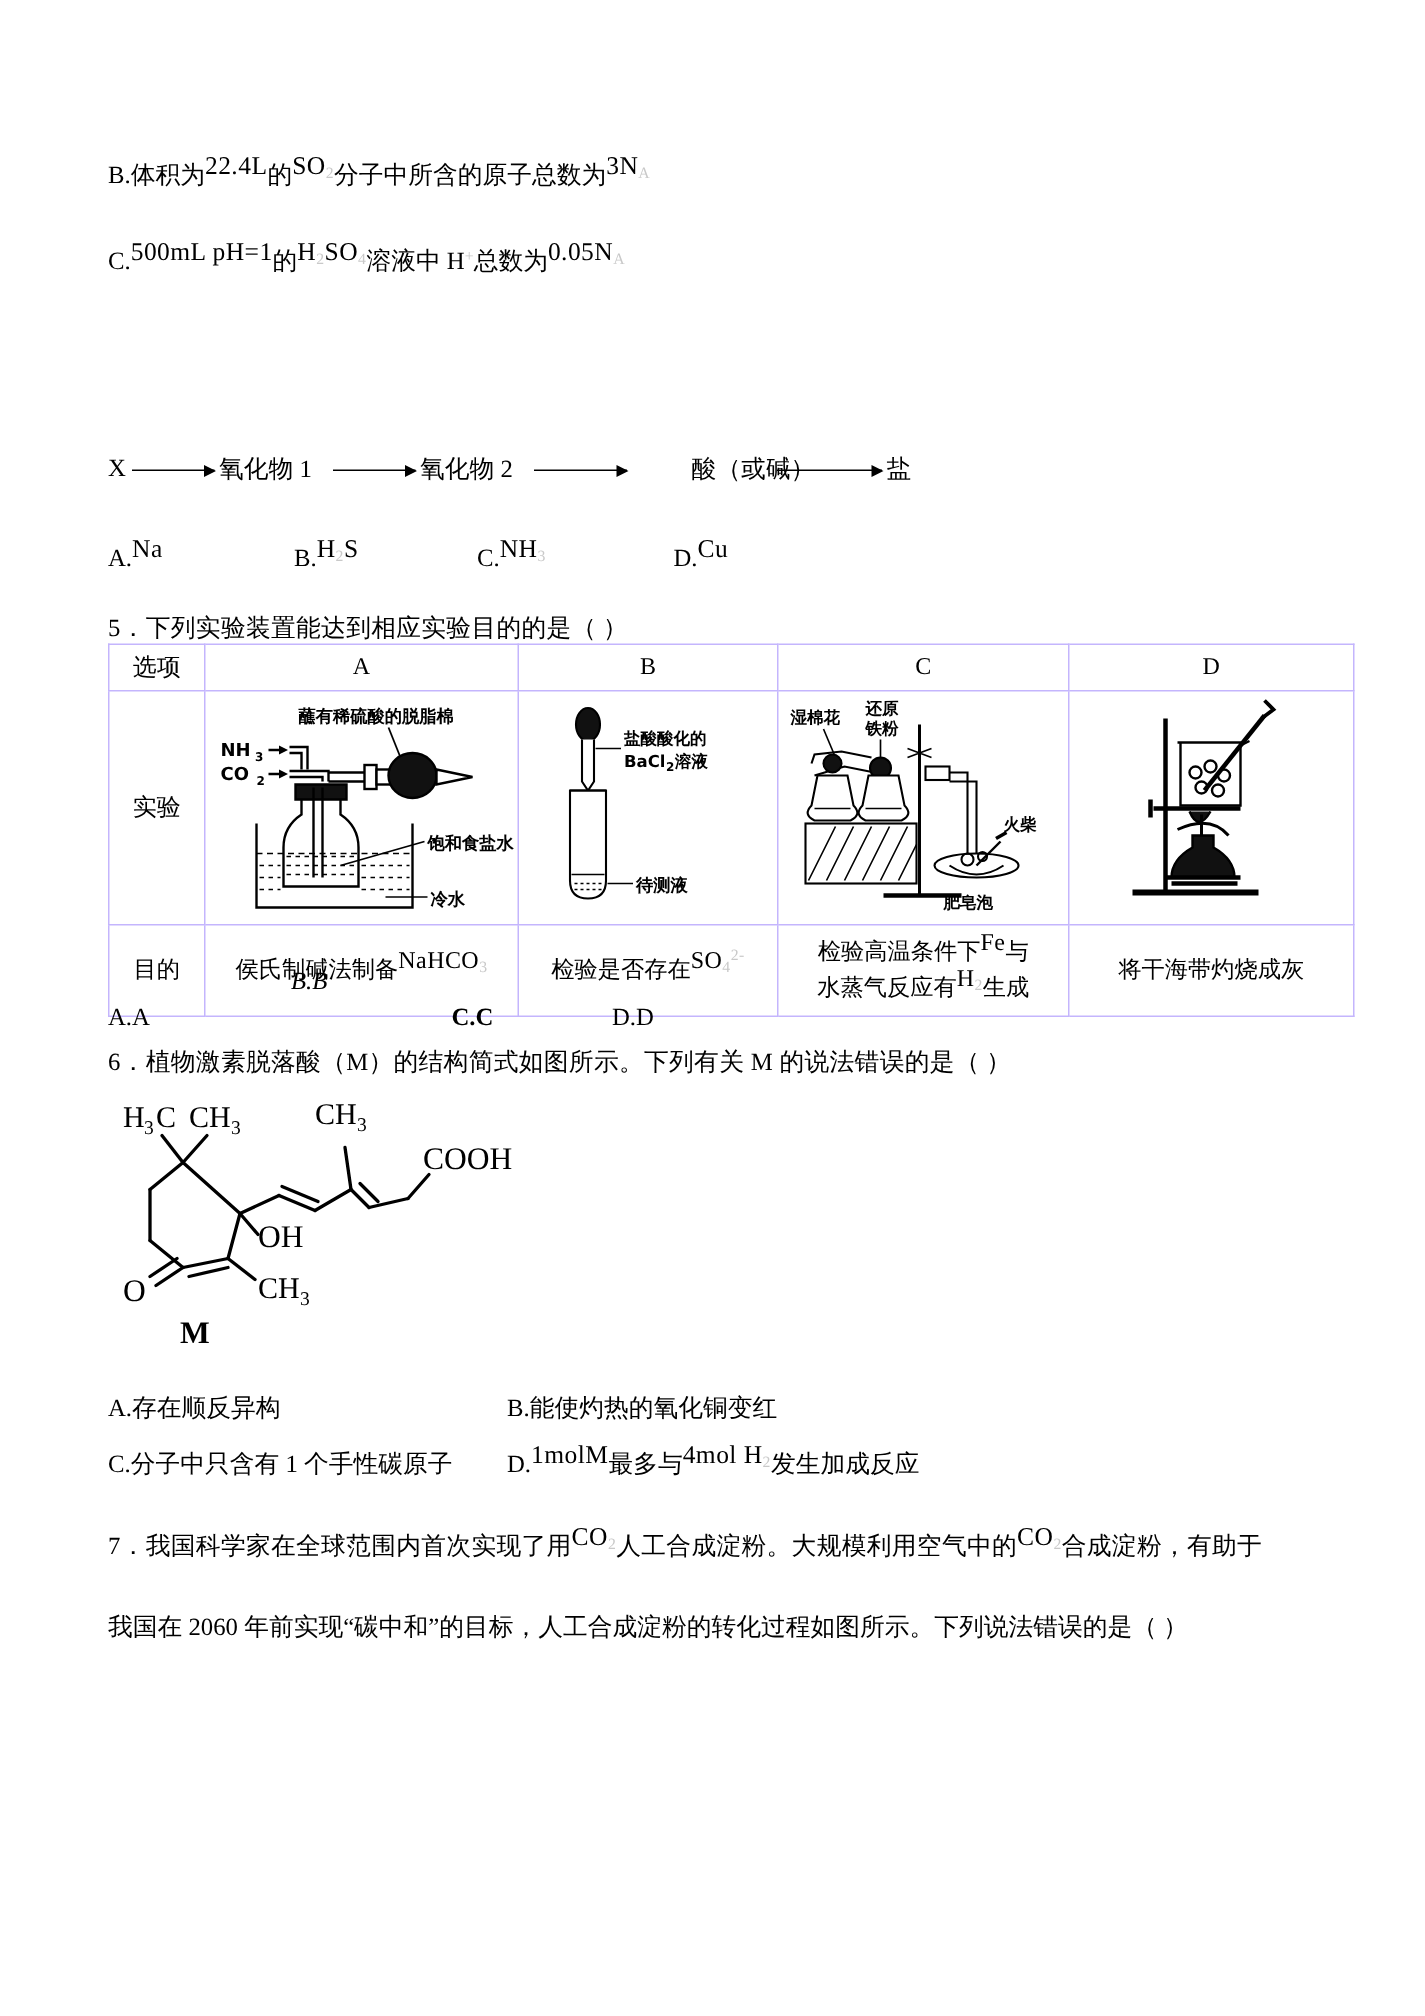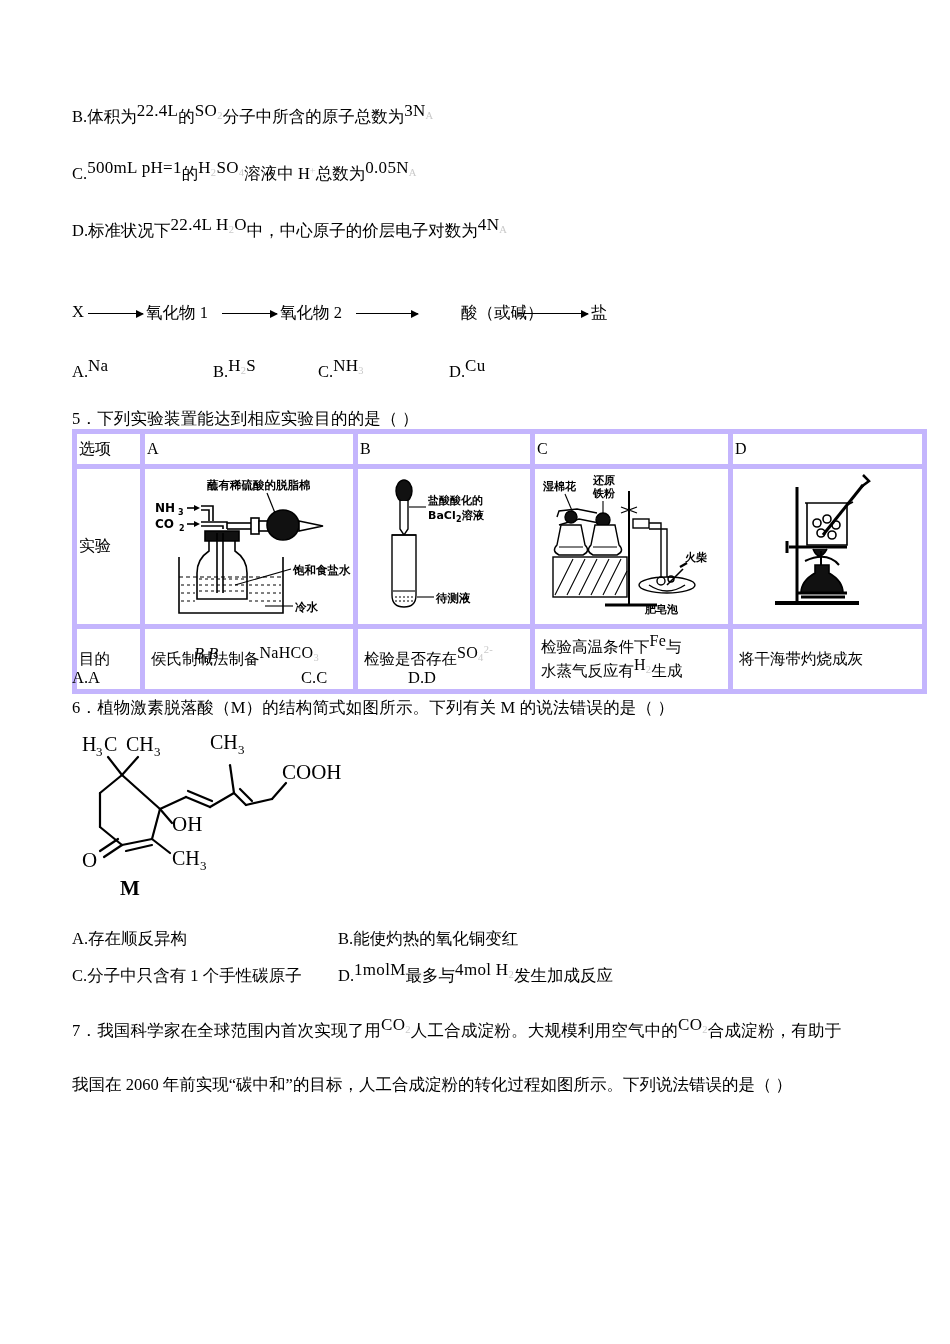--- a/index.html
+++ b/index.html
@@ -66,21 +66,22 @@
   
   table.exp {
     position: absolute;
     left: 72px;
     top: 429px;
     width: 808px;
     border-collapse: collapse;
     table-layout: fixed;
   }
   table.exp td {
-    border: 5px solid #c4b5fd;
+    border: 1px solid #c4b5fd;
+    text-align: center;
     vertical-align: middle;
     font-size: 16px;
     padding: 2px;
   }
   td.hd { height: 26px; }
   td.lbl { width: 59px; }
   td.cA { width: 204px; }
   td.cB { width: 168px; }
   td.cC { width: 189px; }
   td.cD { width: 185px; }
@@ -103,41 +104,38 @@
 <div class="page">
 
   <div class="line" style="left:72px; top:108px;">
     <span>B.体积为</span><span class="fml">22.4L</span><span>的</span><span class="fml"><span>SO</span><span class="sub">2</span></span><span>分子中所含的原子总数为</span><span class="fml"><span>3N</span><span class="sub">A</span></span>
   </div>
 
   <div class="line" style="left:72px; top:165px;">
     <span>C.</span><span class="fml">500mL pH=1</span><span>的</span><span class="fml"><span>H</span><span class="sub">2</span><span>SO</span><span class="sub">4</span></span><span>溶液中 H</span><span class="sup">+</span><span>总数为</span><span class="fml"><span>0.05N</span><span class="sub">A</span></span>
   </div>
 
-  <div class="line" style="left:72px; top:222px;">
-    <span>D.标准状况下</span><span class="fml"><span>22.4L H</span><span class="sub">2</span><span>O</span></span><span>中，中心原子的价层电子对数为</span><span class="fml"><span>4N</span><span class="sub">A</span></span>
-  </div>
 
 
   <div id="chain">
     <span class="node" style="left:0px;">X</span>
     <span class="arrow" style="left:16px;  width:55px;"></span>
     <span class="node" style="left:74px;text-align:center;">氧化物 1</span>
     <span class="arrow" style="left:150px; width:55px;"></span>
     <span class="node" style="left:208px;">氧化物 2</span>
     <span class="arrow" style="left:284px; width:62px;"></span>
     <span class="node" style="left:349px;margin-left:40px;">酸（或碱）</span>
     <span class="arrow" style="left:446px; width:70px;"></span>
     <span class="node" style="left:519px;">盐</span>
   </div>
 
   <div class="line" style="left:72px; top:363px;">
     <span>A.</span><span class="fml">Na</span>
   </div>
-  <div class="line" style="left:196px; top:363px;margin-left:17px;">
+  <div class="line" style="left:196px; top:363px;">
     <span>B.</span><span class="fml"><span>H</span><span class="sub">2</span><span>S</span></span>
   </div>
   <div class="line" style="left:318px; top:363px;">
     <span>C.</span><span class="fml"><span>NH</span><span class="sub">3</span></span>
   </div>
   <div class="line" style="left:449px; top:363px;">
     <span>D.</span><span class="fml">Cu</span>
   </div>
 
   <div class="line qnum" style="left:72px; top:411px;">
@@ -342,21 +340,21 @@
       </td>
       <td>
         <span class="purp">将干海带灼烧成灰</span>
       </td>
     </tr>
   </tbody>
     </table>
 
   <div class="optline" style="left:72px;  top:668px;">A.A</div>
   <div class="optline" style="left:194px; top:644px;font-style:italic;">B.B</div>
-  <div class="optline" style="left:301px; top:668px;">C.C</div>
+  <div class="optline" style="left:301px; top:668px;font-weight:bold;">C.C</div>
   <div class="optline" style="left:408px; top:668px;">D.D</div>
 
   <div class="line qnum" style="left:72px; top:700px;">
     <span>6</span><span>．植物激素脱落酸（M）的结构简式如图所示。下列有关 M 的说法错误的是（      ）</span>
   </div>
 
   <div id="molecule">
     <svg width="330" height="165" viewBox="0 0 330 165">
       <g stroke="#000" stroke-width="2.2" fill="none" stroke-linecap="round">
 

